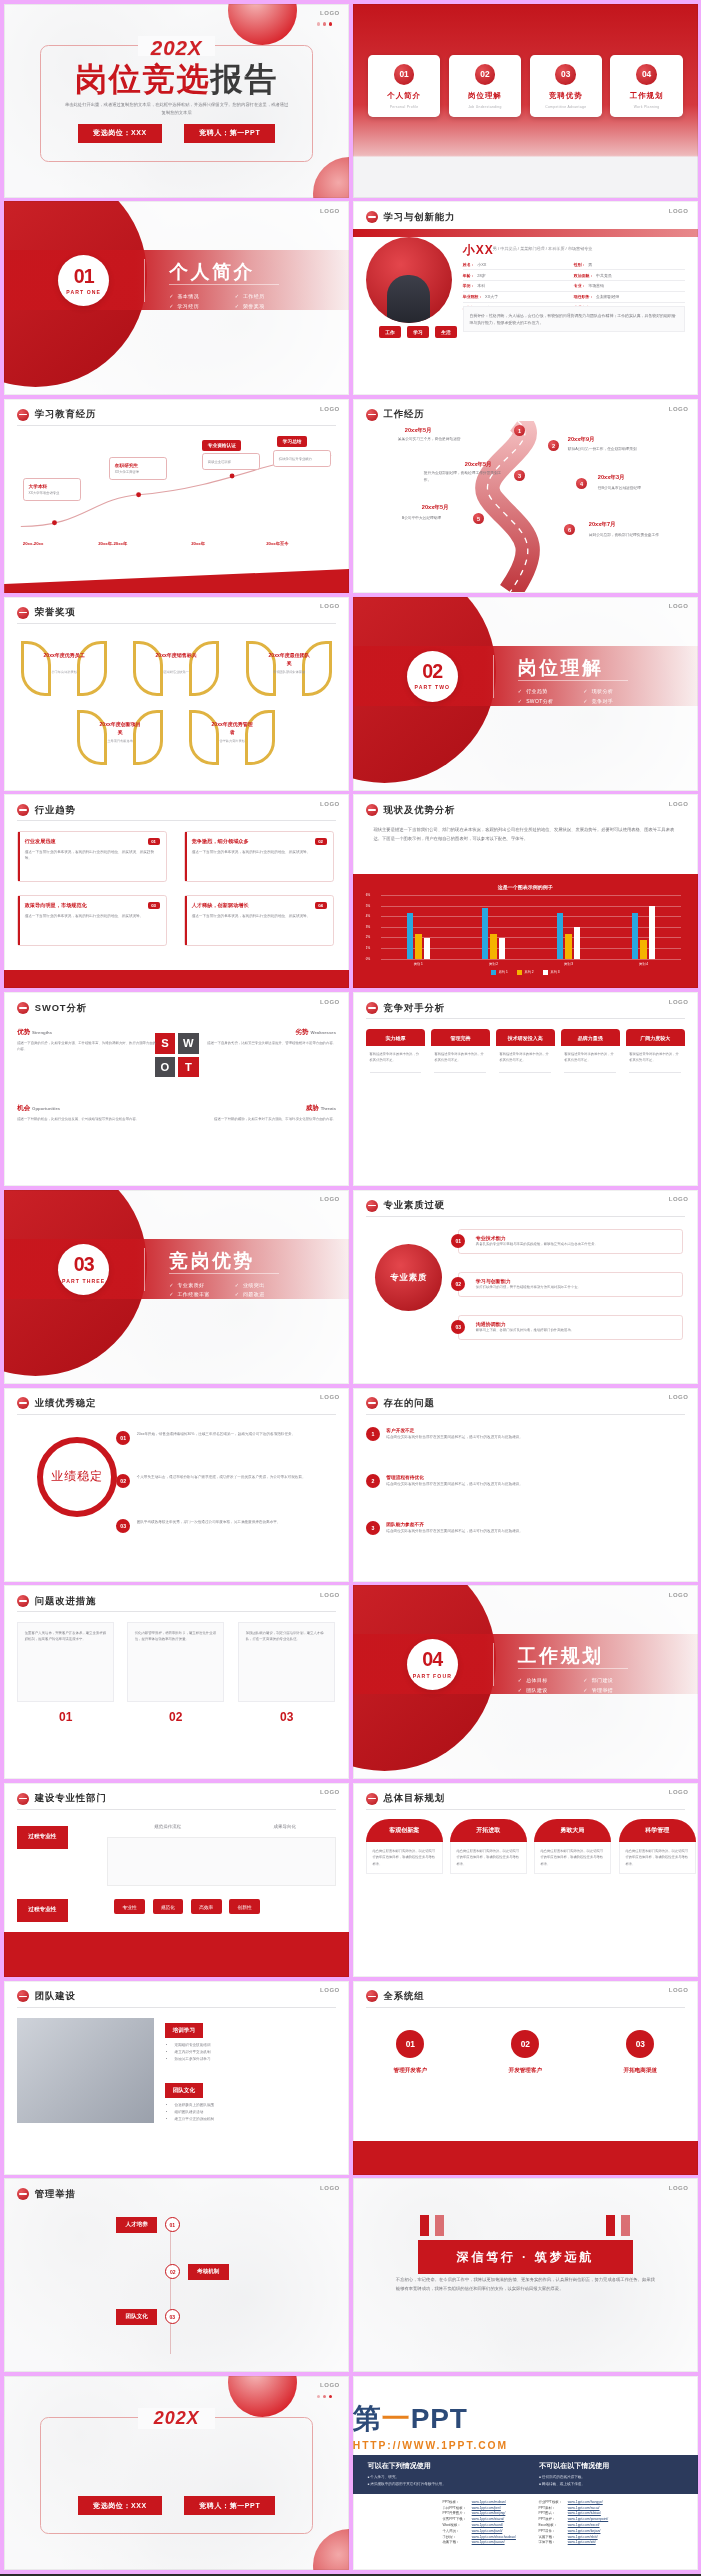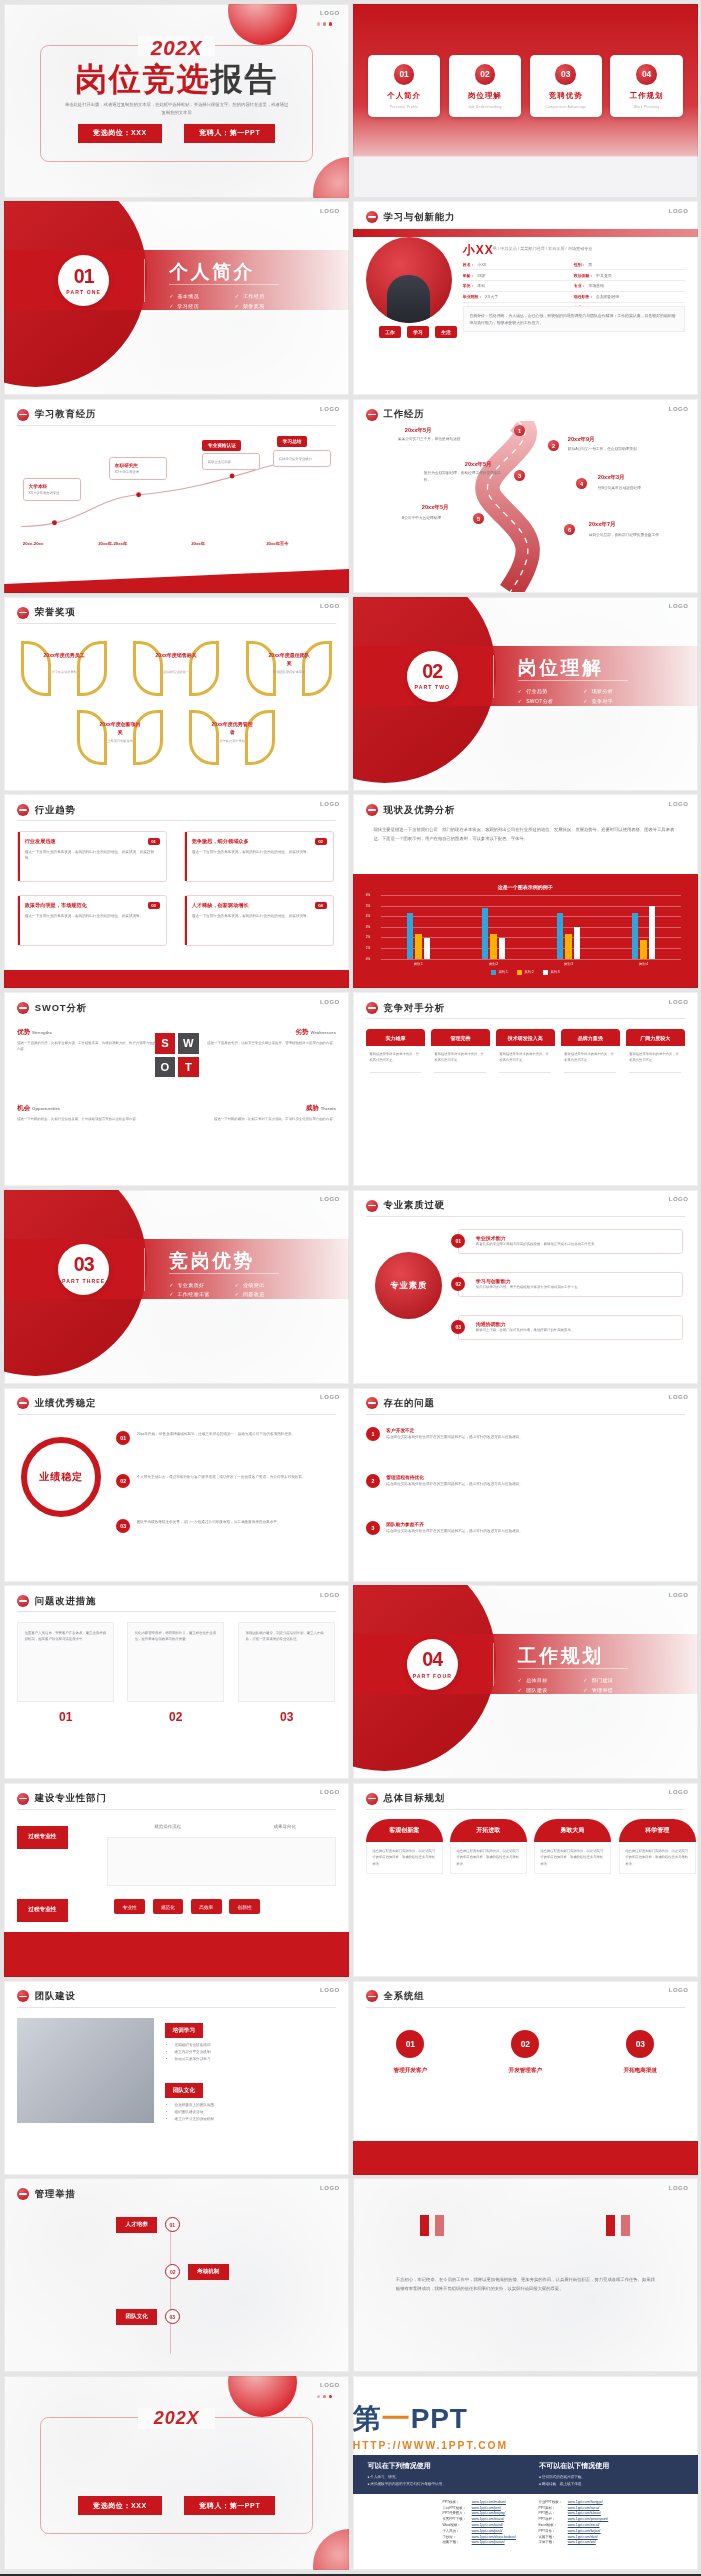--- a/index.html
+++ b/index.html
@@ -1,21 +1,21 @@
 <!DOCTYPE html>
 <html style="font-size:15px"><head>
 <meta charset="utf-8">
 <style>
   * { box-sizing: border-box; margin:0; padding:0; }
   body {
     width:702px; background:#2b2b2b;
     font-family:"Liberation Sans","DejaVu Sans",sans-serif;
     -webkit-font-smoothing:antialiased;
   }
-  .sheet { width:702px; padding:3.7px 1.9px; display:flex; flex-wrap:wrap; gap:3.7px 3.7px; justify-content:center; background:#e5e5e5; }
+  .sheet { width:702px; padding:3.7px 1.9px; display:flex; flex-wrap:wrap; gap:3.7px 3.7px; justify-content:center; background:#f0abfc; }
   .slide {
     width:345px; height:194px; background:#fff; position:relative; overflow:hidden;
     flex:0 0 auto;
   }
   
   .logo { position:absolute; right:9.4px; top:6.5px; font-size:6px; color:#9a9a9a; letter-spacing:0.5px; font-weight:600; }
   .bg-photo { position:absolute; inset:0;
      background:
        radial-gradient(circle at 22% 30%, rgba(120,120,130,.30), transparent 42%),
        radial-gradient(circle at 70% 62%, rgba(90,95,110,.32), transparent 46%),
@@ -158,21 +158,21 @@
 
   
   .fivecards{ position:absolute; left:13px; right:13px; top:37px; display:flex; gap:5.6px;}
   .fcard{ flex:1; }
   .fcard .cap{ background:#c8161d; color:#fff; font-size:5px; font-weight:800; text-align:center; padding:5.6px 1.9px;
      border-radius:3.7px 3.7px 0 0;}
   .fcard .body{ font-size:3.3px; color:#7d7d84; line-height:1.8; padding:5.6px 3.7px; }
   .fcard .dash{ height:0.9px; background:#e6e6ea; margin:2.8px 3.7px;}
 
   
-  .hub{ position:absolute; left:22.4px; top:62px; width:67px;height:67px;border-radius:50%;
+  .hub{ position:absolute; left:22.4px; top:54px; width:67px;height:67px;border-radius:50%;
      background:radial-gradient(circle at 38% 32%,#e4464c,#a50f16); color:#fff;
      display:flex;align-items:center;justify-content:center;font-size:8.4px;font-weight:900;letter-spacing:0.9px;}
   .spoke{ position:absolute; left:105px; right:15px; border:0.9px solid #f0d6d7; border-radius:2.8px; padding:4.7px 6.5px 4.7px 17px;}
   .spoke .n{ position:absolute; left:-7.5px; top:50%; transform:translateY(-50%); width:14px;height:14px;border-radius:50%;
      background:#c8161d;color:#fff;font-size:5px;font-weight:700;display:flex;align-items:center;justify-content:center;}
   .spoke .st{ font-size:5px;font-weight:800;color:#c8161d;}
   .spoke .sd{ font-size:3.4px;color:#7d7d84;line-height:1.75;margin-top:1.9px;}
 
   
   .nrow{ position:absolute; left:13px; right:13px; display:flex; gap:6.5px; align-items:flex-start;}
@@ -691,21 +691,21 @@
     <div class="slide-border"></div>
   </div>
 
   <div class="slide">
     <div class="hdr">
       <span class="mark"></span>
       <h4>业绩优秀稳定</h4>
     </div>
     <div class="hdr-rule"></div>
     <div class="logo">LOGO</div>
-    <div style="position:absolute;left:17px;top:49px;width:80px;height:80px;border-radius:50%;border:6.5px solid #c8161d;display:flex;align-items:center;justify-content:center;color:#c8161d;font-size:10px;font-weight:700;letter-spacing:0.9px">业绩稳定</div>
+    <div style="position:absolute;left:33px;top:49px;width:80px;height:80px;border-radius:50%;border:6.5px solid #c8161d;display:flex;align-items:center;justify-content:center;color:#c8161d;font-size:12px;font-weight:400;letter-spacing:0.9px">业绩稳定</div>
     <div class="nrow" style="left:112px;top:43px">
       <div class="num">01</div>
       <div class="txt">20xx年开始，销售业绩持续增长30%，连续三年排名区域第一，超额完成公司下达的各项指标任务。</div>
       </div>
     <div class="nrow" style="left:112px;top:86px">
       <div class="num">02</div>
       <div class="txt">个人带头主动出击，通过市场分析与客户需求挖掘，成功开发了一批优质客户资源，为公司带来可观收益。</div>
       </div>
     <div class="nrow" style="left:112px;top:131px">
       <div class="num">03</div>
@@ -914,20 +914,21 @@
   </div>
 
   <div class="slide">
     <div class="bg-photo"></div>
     <div class="veil"></div>
     <div class="logo">LOGO</div>
     <div style="position:absolute;left:67px;top:37px;width:9.4px;height:20.6px;background:#c8161d"></div>
     <div style="position:absolute;left:82px;top:37px;width:9.4px;height:20.6px;background:#c8161d;opacity:.6"></div>
     <div style="position:absolute;left:253px;top:37px;width:9.4px;height:20.6px;background:#c8161d"></div>
     <div style="position:absolute;left:268px;top:37px;width:9.4px;height:20.6px;background:#c8161d;opacity:.6"></div>
+    <div style="position:absolute;left:65px;right:65px;top:62px;background:#c8161d;color:#fff;text-align:center;font-size:12px;font-weight:900;letter-spacing:2.8px;padding:8.4px 0">深信笃行 · 筑梦远航</div>
     <div style="position:absolute;left:43px;right:43px;top:97px;font-size:4.3px;line-height:2.1;color:#6f6f75;text-align:justify">不忘初心，牢记使命。在今后的工作中，我将以更加饱满的热情、更加务实的作风，认真履行岗位职责，努力完成各项工作任务。如果我能够有幸竞聘成功，我将不负组织的信任和同事们的支持，以实际行动回报大家的厚爱。</div>
     <div class="slide-border"></div>
   </div>
 
   <div class="slide">
     <div class="bg-photo"></div>
     <div class="veil"></div>
     <div class="cover-circle"></div>
     <div class="dots">
         <i></i>

